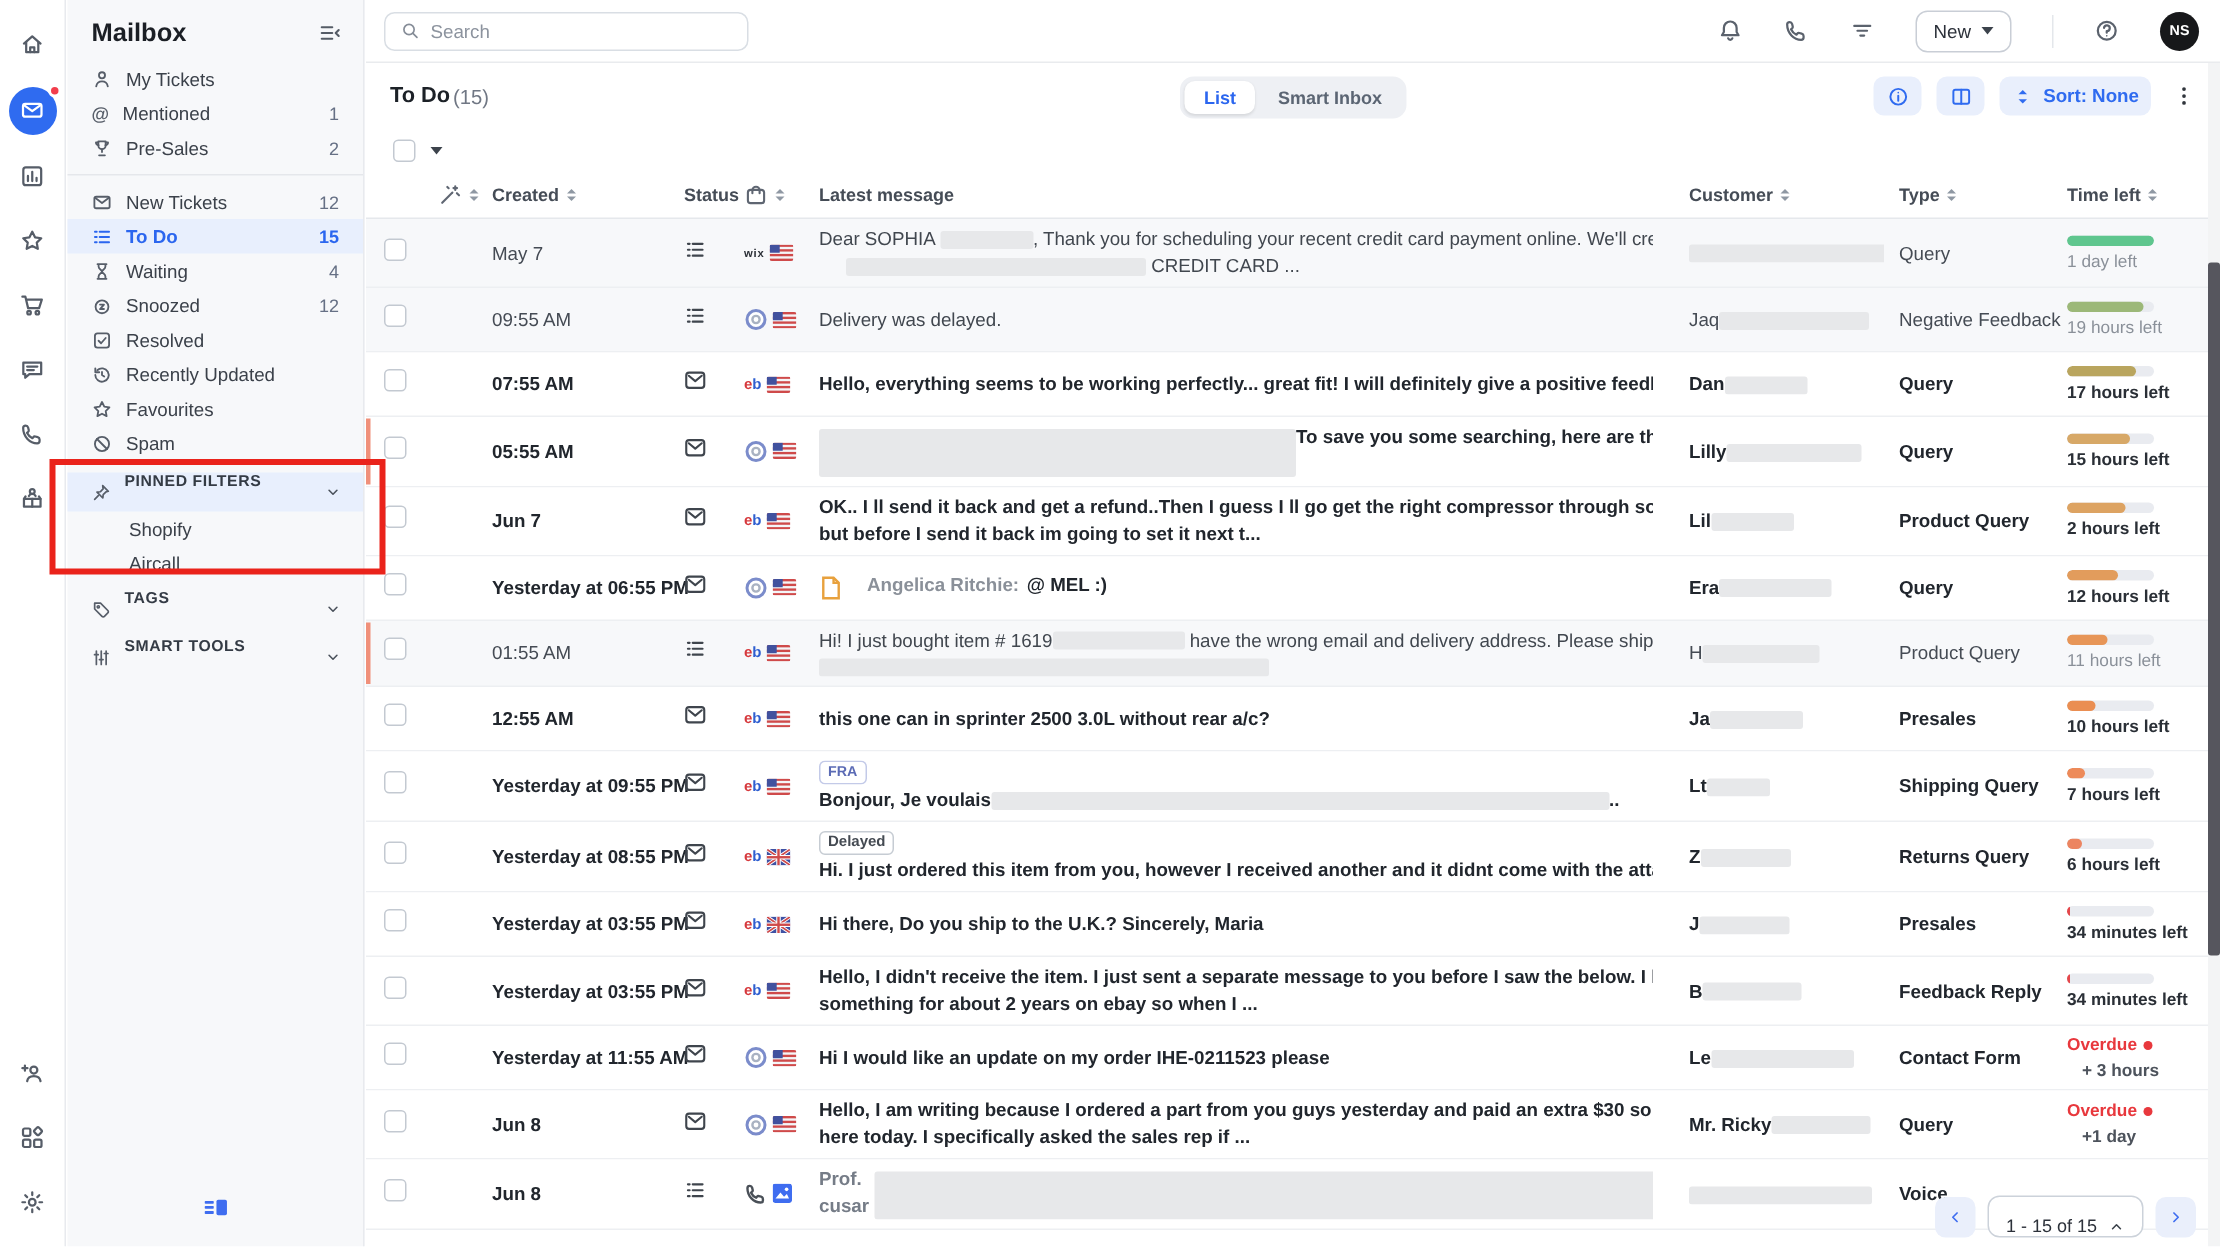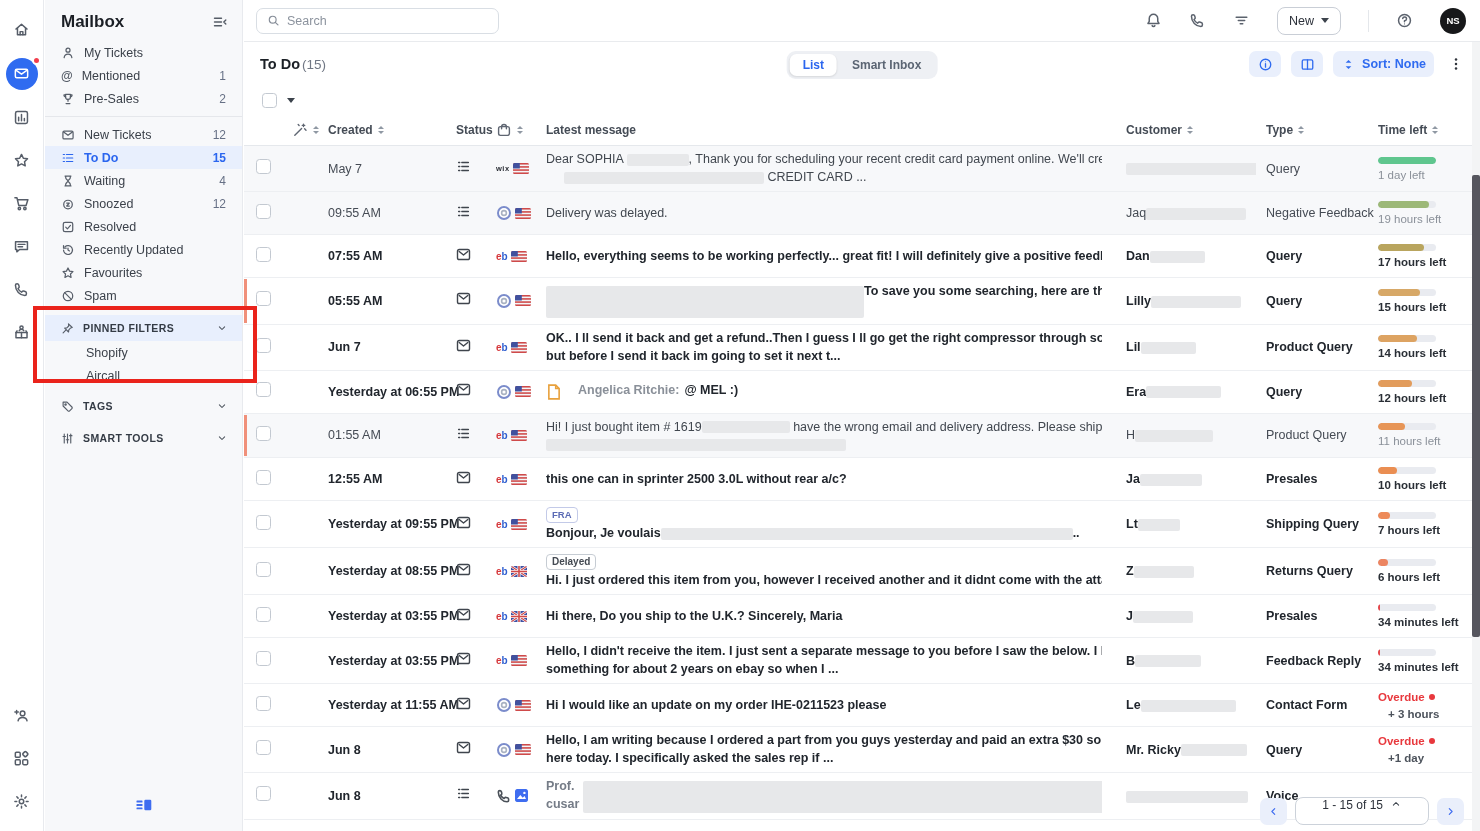--- a/index.html
+++ b/index.html
@@ -25,21 +25,21 @@
   .sb-item{display:flex;align-items:center;gap:9px;height:23px;padding:0 16px;font-size:12.5px;color:#3b414a;cursor:pointer}
   .sb-item .ic{color:#575e69}
   .sb-item .ic svg{width:14px;height:14px}
   .sb-item .lbl{flex:1;white-space:nowrap}
   .sb-item .cnt{font-size:12px;color:#667085}
   .sb-item.active{background:#e8effd;color:#2b66ef;font-weight:700}
   .sb-item.active .ic{color:#2b66ef}
   .sb-item.active .cnt{color:#2b66ef;font-weight:700}
   .at-glyph{font-size:12px;font-weight:600;line-height:1}
   .sb-divider{height:1px;background:#e5e7eb;margin:6px 0}
-  .sb-sec{display:flex;align-items:center;gap:9px;height:26px;padding:0 14px 0 16px;font-size:10.5px;font-weight:700;letter-spacing:.4px;color:#343b45;cursor:pointer;margin-top:6px}
+  .sb-sec{display:flex;gap:9px;height:26px;padding:0 14px 0 16px;font-size:10.5px;font-weight:700;letter-spacing:.4px;color:#343b45;cursor:pointer;margin-top:6px}
   .sb-sec .ic{color:#575e69}.sb-sec .ic svg{width:13px;height:13px}
   .sb-sec .sec-lbl{flex:1}
   .sb-sec .chev{color:#4a515b}.sb-sec .chev svg{width:12px;height:12px}
   .sb-sec.highlight{background:#e8effd;margin-top:8px}
   .sb-sub{height:23px;padding:0 16px 0 41px;font-size:12.5px;color:#3b414a;display:flex;align-items:center;cursor:pointer}
   .sb-bottom-ic{position:absolute;bottom:18px;left:50%;transform:translateX(-50%);cursor:pointer}
 
   
   .main{position:absolute;left:244px;top:0;right:0;bottom:0;background:#fff}
   .topbar{height:42px;border-bottom:1px solid #e9ebee;display:flex;align-items:center;padding:0 14px 0 12px}
@@ -112,21 +112,21 @@
   .t-label{font-size:11.5px;font-weight:700;color:#2a2f36;white-space:nowrap}
   .trow.read .t-label{font-weight:400;color:#8a9099}
   .overdue-line{display:flex;align-items:center;gap:4px;font-size:11.5px;font-weight:700;color:#e8383d}
   .ov-dot{width:6px;height:6px;border-radius:50%;background:#e8383d}
   .ov-sub{font-size:11.5px;color:#4d535c;font-weight:600;padding-left:10px;white-space:nowrap}
 
   
   .pagination{position:absolute;right:16px;bottom:6px;display:flex;align-items:center;gap:8px;z-index:20}
   .pg-btn{width:27px;height:27px;border:none;background:#eaeffb;border-radius:7px;color:#3f6df0;display:flex;align-items:center;justify-content:center;cursor:pointer}
   .pg-btn svg{width:13px;height:13px}
-  .pg-label{height:28px;background:#fff;border:1px solid #ccd2da;border-radius:8px;padding:0 26px;font-size:12px;color:#2c313a;display:flex;align-items:flex-start;gap:7px;font-family:inherit;cursor:pointer}
+  .pg-label{height:28px;background:#fff;border:1px solid #ccd2da;border-radius:8px;padding:0 11px;font-size:12px;color:#2c313a;display:flex;align-items:flex-end;gap:7px;font-family:inherit;cursor:pointer}
   .pg-label svg{width:12px;height:12px;color:#3c434c}
 
   
   .scrollbar{position:absolute;right:0;top:42px;bottom:0;width:8px;background:#f3f4f5;z-index:30}
   .scroll-thumb{position:absolute;right:0;top:133px;height:462px;width:8px;background:#56565e;border-radius:2px}
 
   
   .annotation{position:absolute;left:33px;top:306px;width:224px;height:77px;border:4px solid #ea231b;z-index:40;pointer-events:none}
 </style>
 </head>
@@ -765,21 +765,21 @@
         </div>
      <div class="c-customer">
           <span class="seg-t">Lil</span>
           <span class="seg-r" style="width:55px;height:12px"></span>
         </div>
      <div class="c-type">Product Query</div>
      <div class="c-time">
           <div class="bar">
             <i style="width:67%;background:#dda362"></i>
           </div>
-          <div class="t-label">14 hours left</div>
+          <div class="t-label">2 hours left</div>
         </div>
    </div>
       <div class="grid-cols trow">
 
      <div><span class="cb"></span></div>
      <div></div>
      <div class="c-created">Yesterday at 06:55 PM</div>
      <div class="c-status"><span class="ic ">
             <svg viewBox="0 0 16 16" fill="none" stroke="currentColor" stroke-width="1.5" stroke-linecap="round" stroke-linejoin="round">
               <rect x="1.6" y="2.6" width="12.8" height="10.8" rx="2"></rect>

